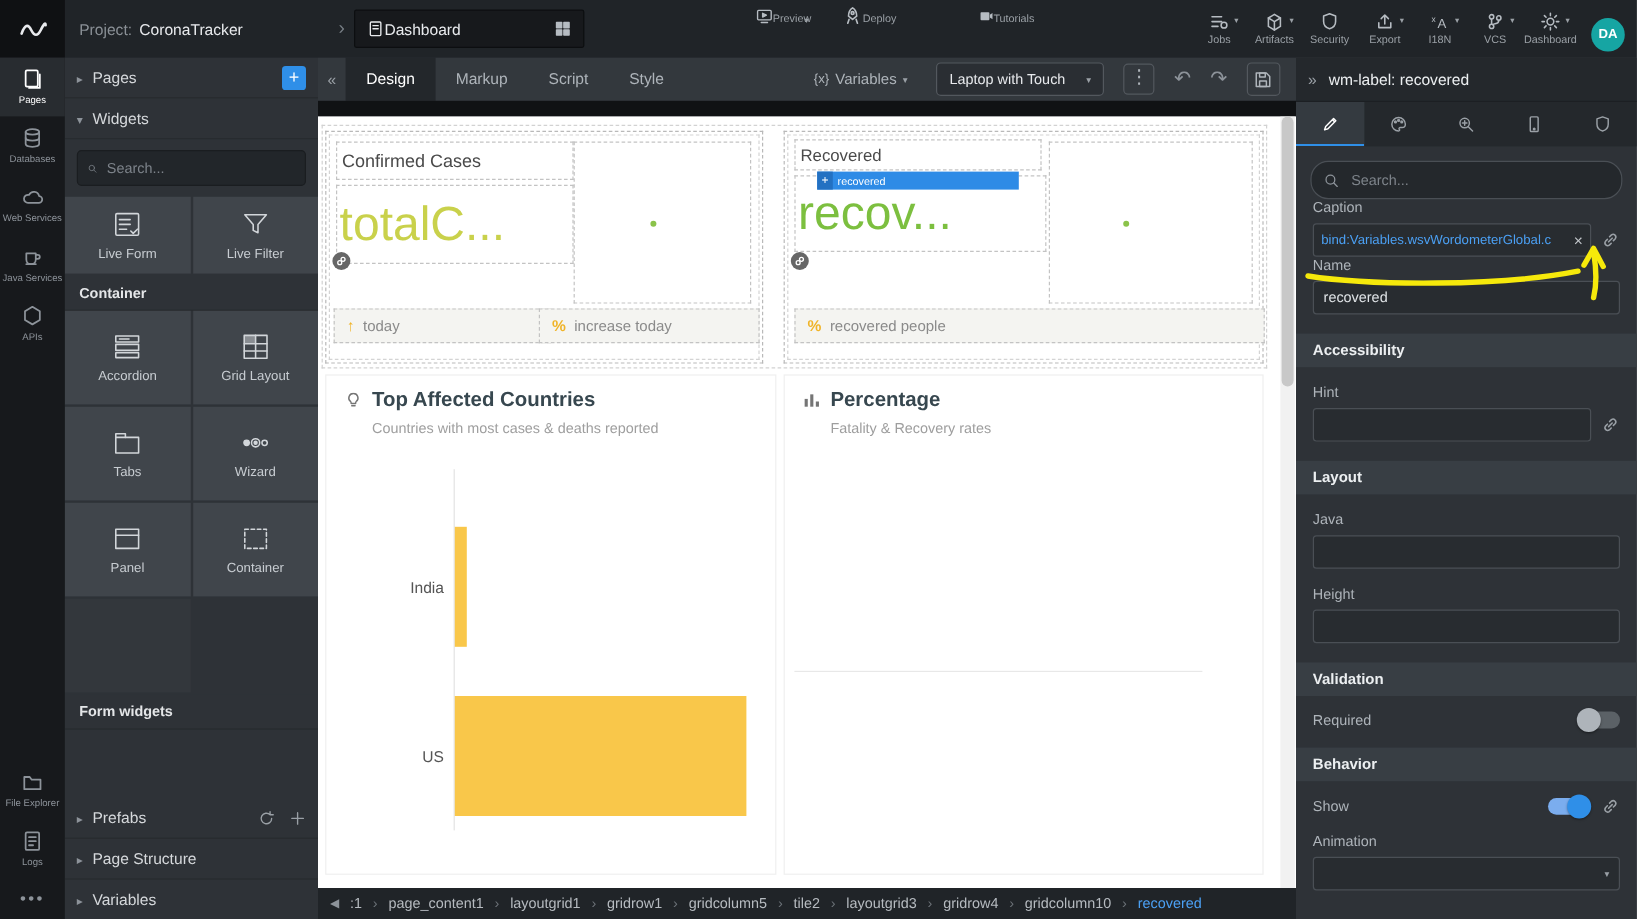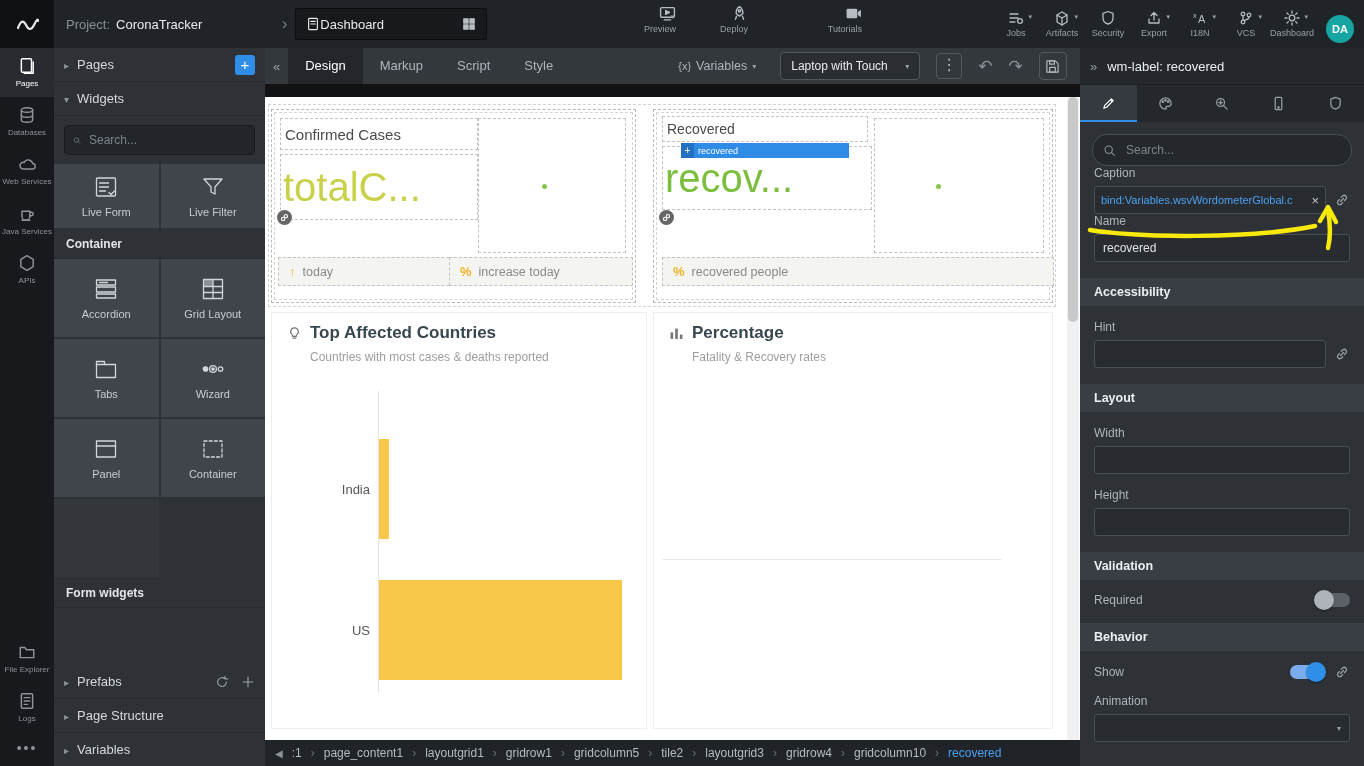--- a/index.html
+++ b/index.html
@@ -8,21 +8,21 @@
   .ic{fill:none;stroke:currentColor;stroke-width:1.3;stroke-linecap:round;stroke-linejoin:round}
   
   #topbar{position:absolute;left:54px;top:0;right:0;height:48px;background:#202428;display:flex;align-items:center;z-index:6}
   .tb-project{width:214px;display:flex;align-items:center;gap:6px;padding-left:12px}
   .tb-plabel{color:#8a9096;font-size:13px}
   .tb-pname{color:#e8eaed;font-size:13px;font-weight:normal}
   .tb-chev{color:#787f86;font-size:16px;margin:0 8px 0 2px;cursor:pointer}
   .tb-tab{height:30px;background:#17191c;border:1px solid #0c0e10;border-radius:2px;display:flex;align-items:center;
           gap:0;padding:0 10px;width:170px;color:#e8eaed;font-size:13px;cursor:pointer}
   .tb-tab .grid-ic{margin-left:auto;color:#b6bcc2}
-  .tb-action{position:absolute;top:5px;display:flex;flex-direction:column;align-items:flex-end;width:46px;cursor:pointer;color:#b6bcc2}
+  .tb-action{position:absolute;top:5px;display:flex;flex-direction:row;align-items:center;width:46px;cursor:pointer;color:#b6bcc2}
   .tb-albl{font-size:9px;color:#9aa0a6;margin-top:2px;white-space:nowrap}
   .tb-caret::after{content:"▾";font-size:7px;color:#9aa0a6;position:absolute;right:2px;top:8px}
   .tb-right{margin-left:auto;display:flex;align-items:flex-start;gap:10px;padding-right:10px}
   .tb-ricon{position:relative;display:flex;flex-direction:column;align-items:center;width:36px;padding-top:5px;cursor:pointer;color:#b6bcc2}
   .avatar{width:28px;height:28px;border-radius:50%;background:#16a5a3;color:#fff;font-size:11px;font-weight:bold;
           display:flex;align-items:center;justify-content:center;margin:10px 0 0 6px;cursor:pointer}
   
   #rail{position:absolute;left:0;top:0;width:54px;height:766px;background:#17191c;display:flex;flex-direction:column;z-index:7}
   .rail-logo{width:54px;height:48px;background:#0f1113;display:flex;align-items:center;justify-content:center;color:#e8eaed;cursor:pointer}
   .rail-item{display:flex;flex-direction:column;align-items:center;gap:4px;padding:9px 0;color:#8d939a;cursor:pointer;text-align:center}
@@ -629,21 +629,21 @@
       <input class="rp-input" style="">
       <svg class="ic link-ic" width="16" height="16" viewBox="0 0 16 16">
           <path d="M6.5 9.5l3-3"></path>
           <path d="M5.5 7.5l-1.6 1.6a2.3 2.3 0 0 0 3.2 3.2l1.6-1.6"></path>
           <path d="M10.5 8.5l1.6-1.6a2.3 2.3 0 0 0-3.2-3.2L7.3 5.3"></path>
         </svg>
     </div>
 
     <div class="rp-sec">Layout</div>
 
-    <div class="rp-label" style="margin-top:14px">Width</div>
+    <div class="rp-label" style="margin-top:14px">Java</div>
     <div class="frow">
         <input class="rp-input" style="">
       </div>
 
     <div class="rp-label" style="margin-top:14px">Height</div>
     <div class="frow">
         <input class="rp-input" style="">
       </div>
 
     <div class="rp-sec">Validation</div>

